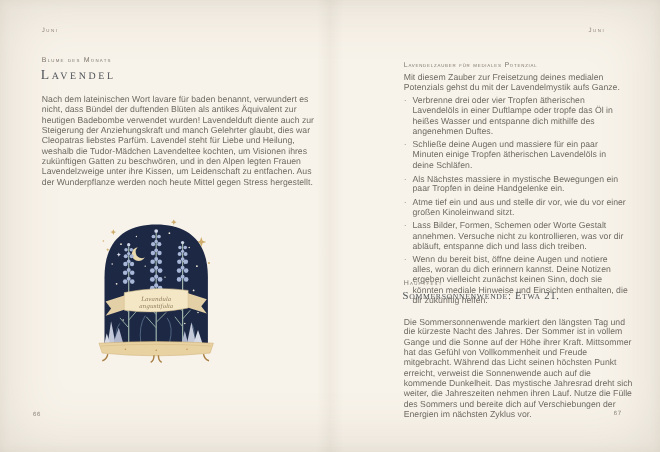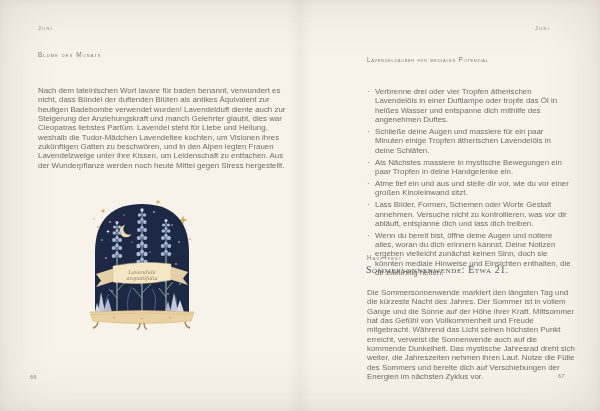--- a/index.html
+++ b/index.html
@@ -27,20 +27,21 @@
 </style>
 </head>
 <body>
 
 <div class="spread">
 
   <div class="runhead" style="left:38px;top:25px;">Juni</div>
 
   <div class="kicker" style="left:38px;top:51px;">Blume des Monats</div>
 
+  <div class="title title-left" style="left:37px;top:61px;">Lavendel</div>
 
   <div class="bodytext" style="left:38px;top:86px;width:249px;">Nach dem lateinischen Wort lavare für baden benannt, verwundert es nicht, dass Bündel der duftenden Blüten als antikes Äquivalent zur heutigen Badebombe verwendet wurden! Lavendelduft diente auch zur Steigerung der Anziehungskraft und manch Gelehrter glaubt, dies war Cleopatras liebstes Parfüm. Lavendel steht für Liebe und Heilung, weshalb die Tudor-Mädchen Lavendeltee kochten, um Visionen ihres zukünftigen Gatten zu beschwören, und in den Alpen legten Frauen Lavendelzweige unter ihre Kissen, um Leidenschaft zu entfachen. Aus der Wunderpflanze werden noch heute Mittel gegen Stress hergestellt.</div>
 
   <svg class="illu" width="120" height="145" viewBox="0 0 120 145">
 
     <g fill="#cfae6d">
       <path d="M101,21.5 L102.2,24.8 L105.5,26 L102.2,27.2 L101,30.5 L99.8,27.2 L96.5,26 L99.8,24.8 Z"></path>
       <path d="M76,5.4 L76.8,7.2 L78.6,8 L76.8,8.8 L76,10.6 L75.2,8.8 L73.4,8 L75.2,7.2 Z"></path>
       <path d="M21,14.4 L21.8,16.2 L23.6,17 L21.8,17.8 L21,19.6 L20.2,17.8 L18.4,17 L20.2,16.2 Z"></path>
       <path d="M16,31.4 L16.5,32.5 L17.6,33 L16.5,33.5 L16,34.6 L15.5,33.5 L14.4,33 L15.5,32.5 Z"></path>
@@ -193,20 +194,21 @@
       </g>
     </g>
   </svg>
 
   <div class="pagenum" style="left:30px;top:374px;">66</div>
 
   <div class="runhead" style="left:535px;top:25px;">Juni</div>
 
   <div class="kicker" style="left:367px;top:56px;letter-spacing:.7px;">Lavendelzauber für mediales Potenzial</div>
 
+  <div class="bodytext" style="left:367px;top:66px;width:205px;">Mit diesem Zauber zur Freisetzung deines medialen Potenzials gehst du mit der Lavendelmystik aufs Ganze.</div>
 
   <div class="bodytext" style="left:367px;top:87px;width:205px;">
     <ul class="steps">
       <li>
         <span class="marker">·</span>
         <span class="step-text">Verbrenne drei oder vier Tropfen ätherischen Lavendelöls in einer Duftlampe oder tropfe das Öl in heißes Wasser und entspanne dich mithilfe des angenehmen Duftes.</span>
       </li>
       <li>
         <span class="marker">·</span>
         <span class="step-text">Schließe deine Augen und massiere für ein paar Minuten einige Tropfen ätherischen Lavendelöls in deine Schläfen.</span>

